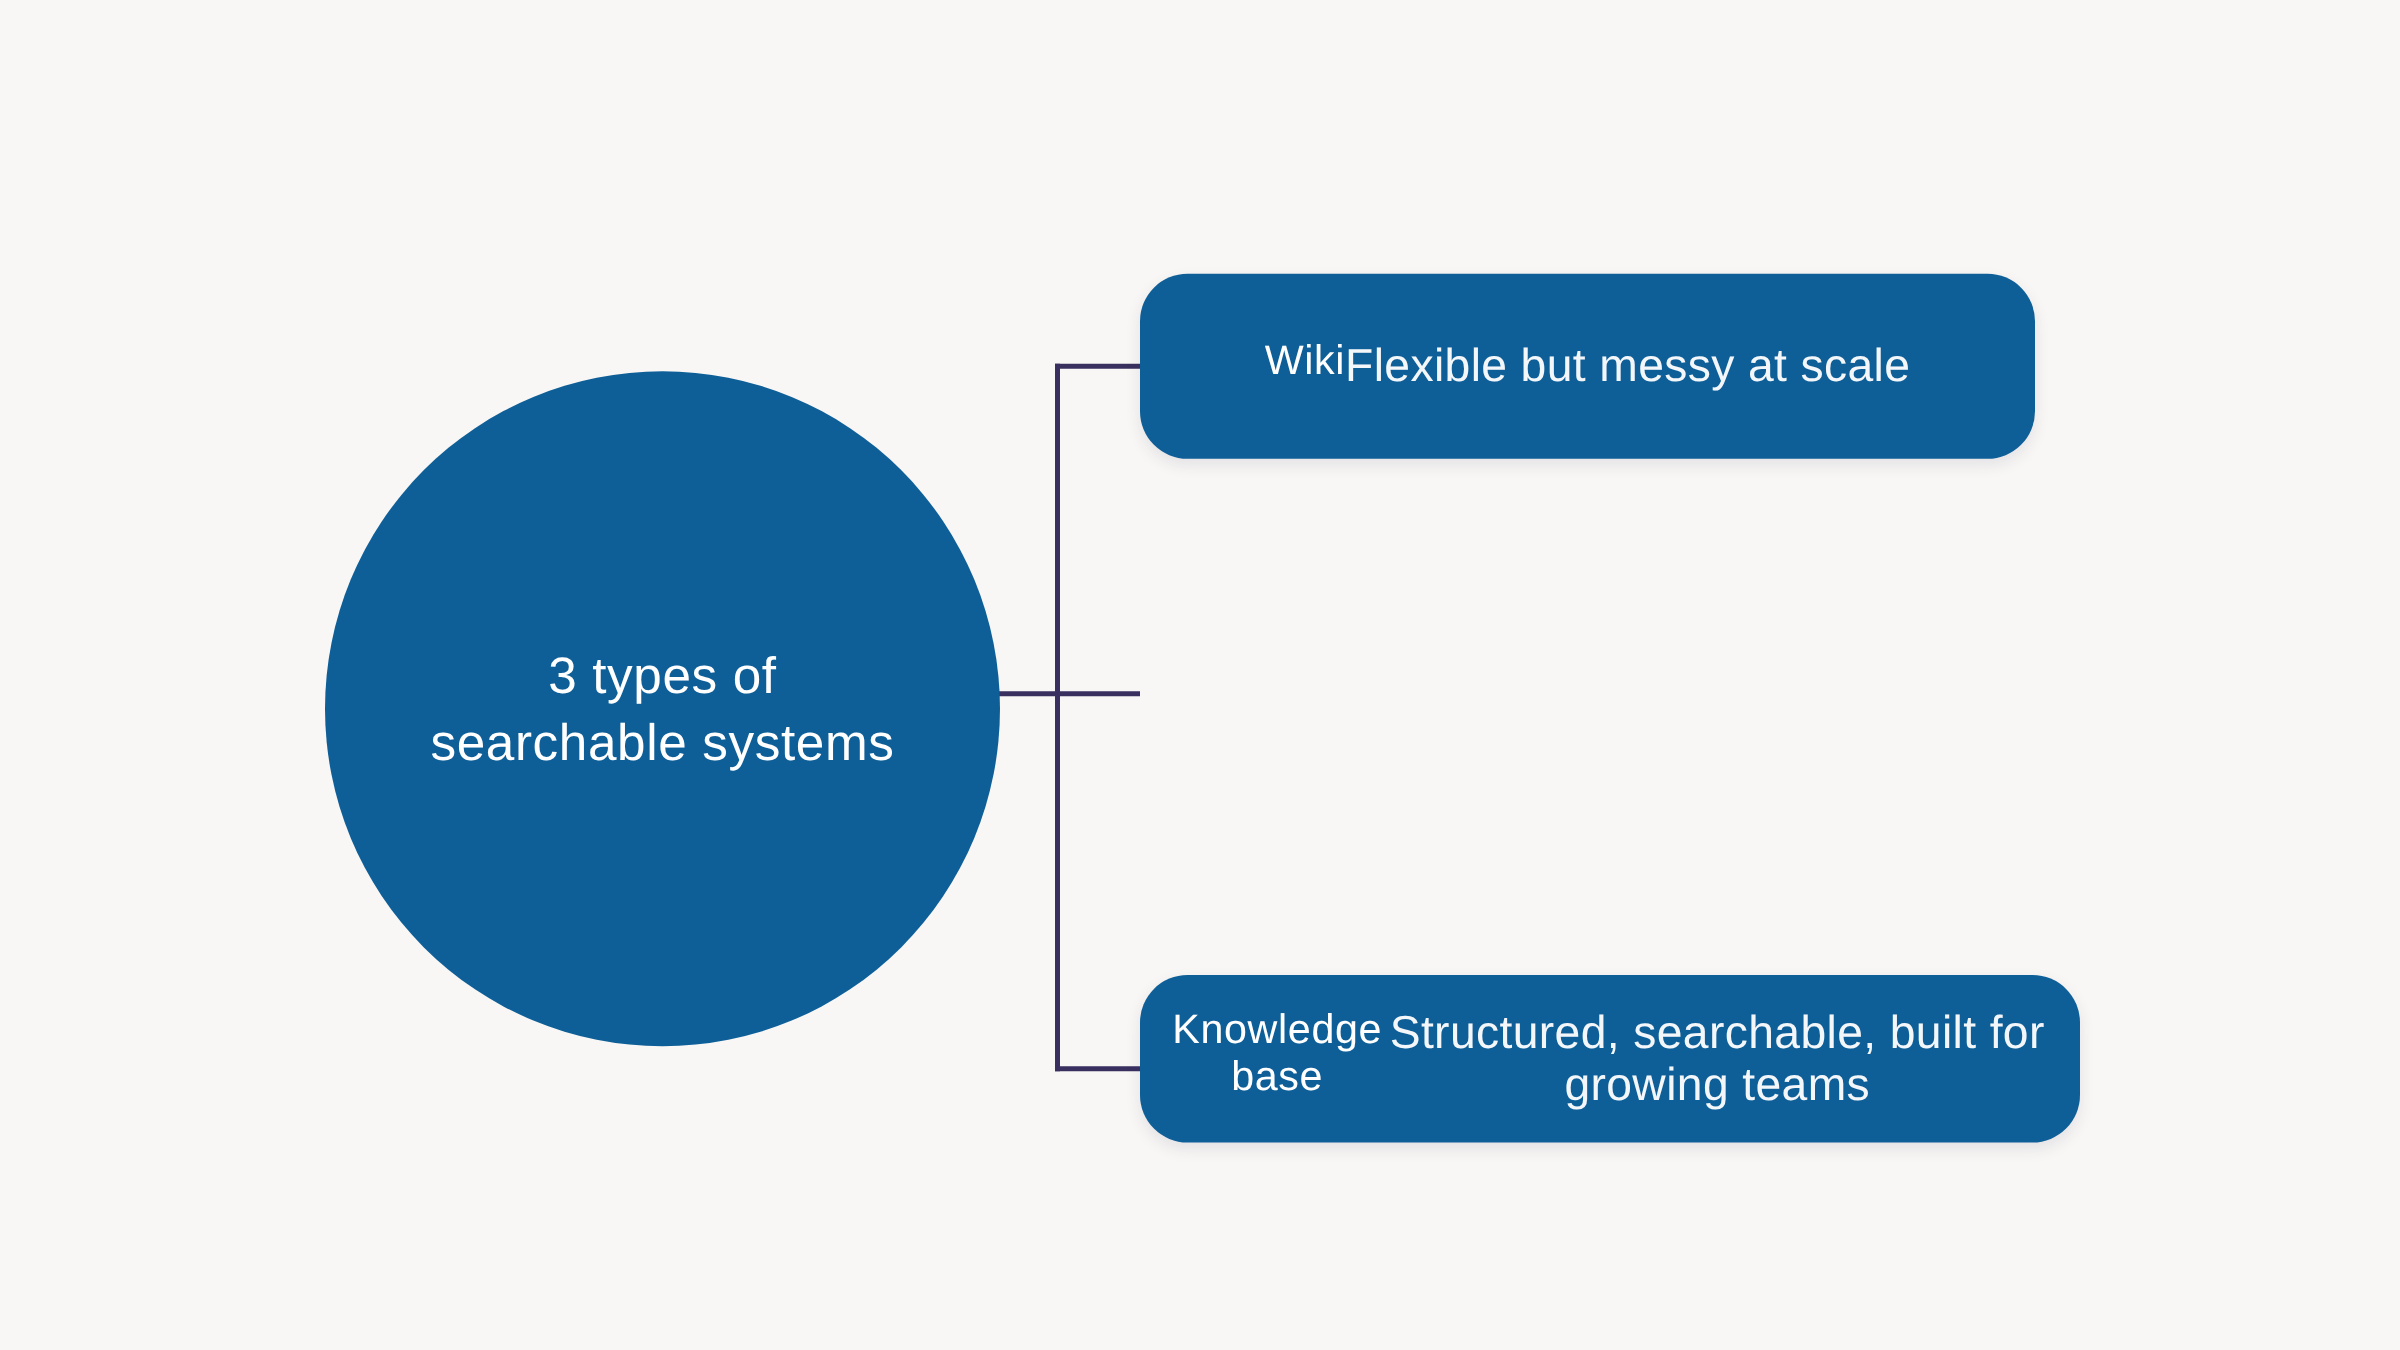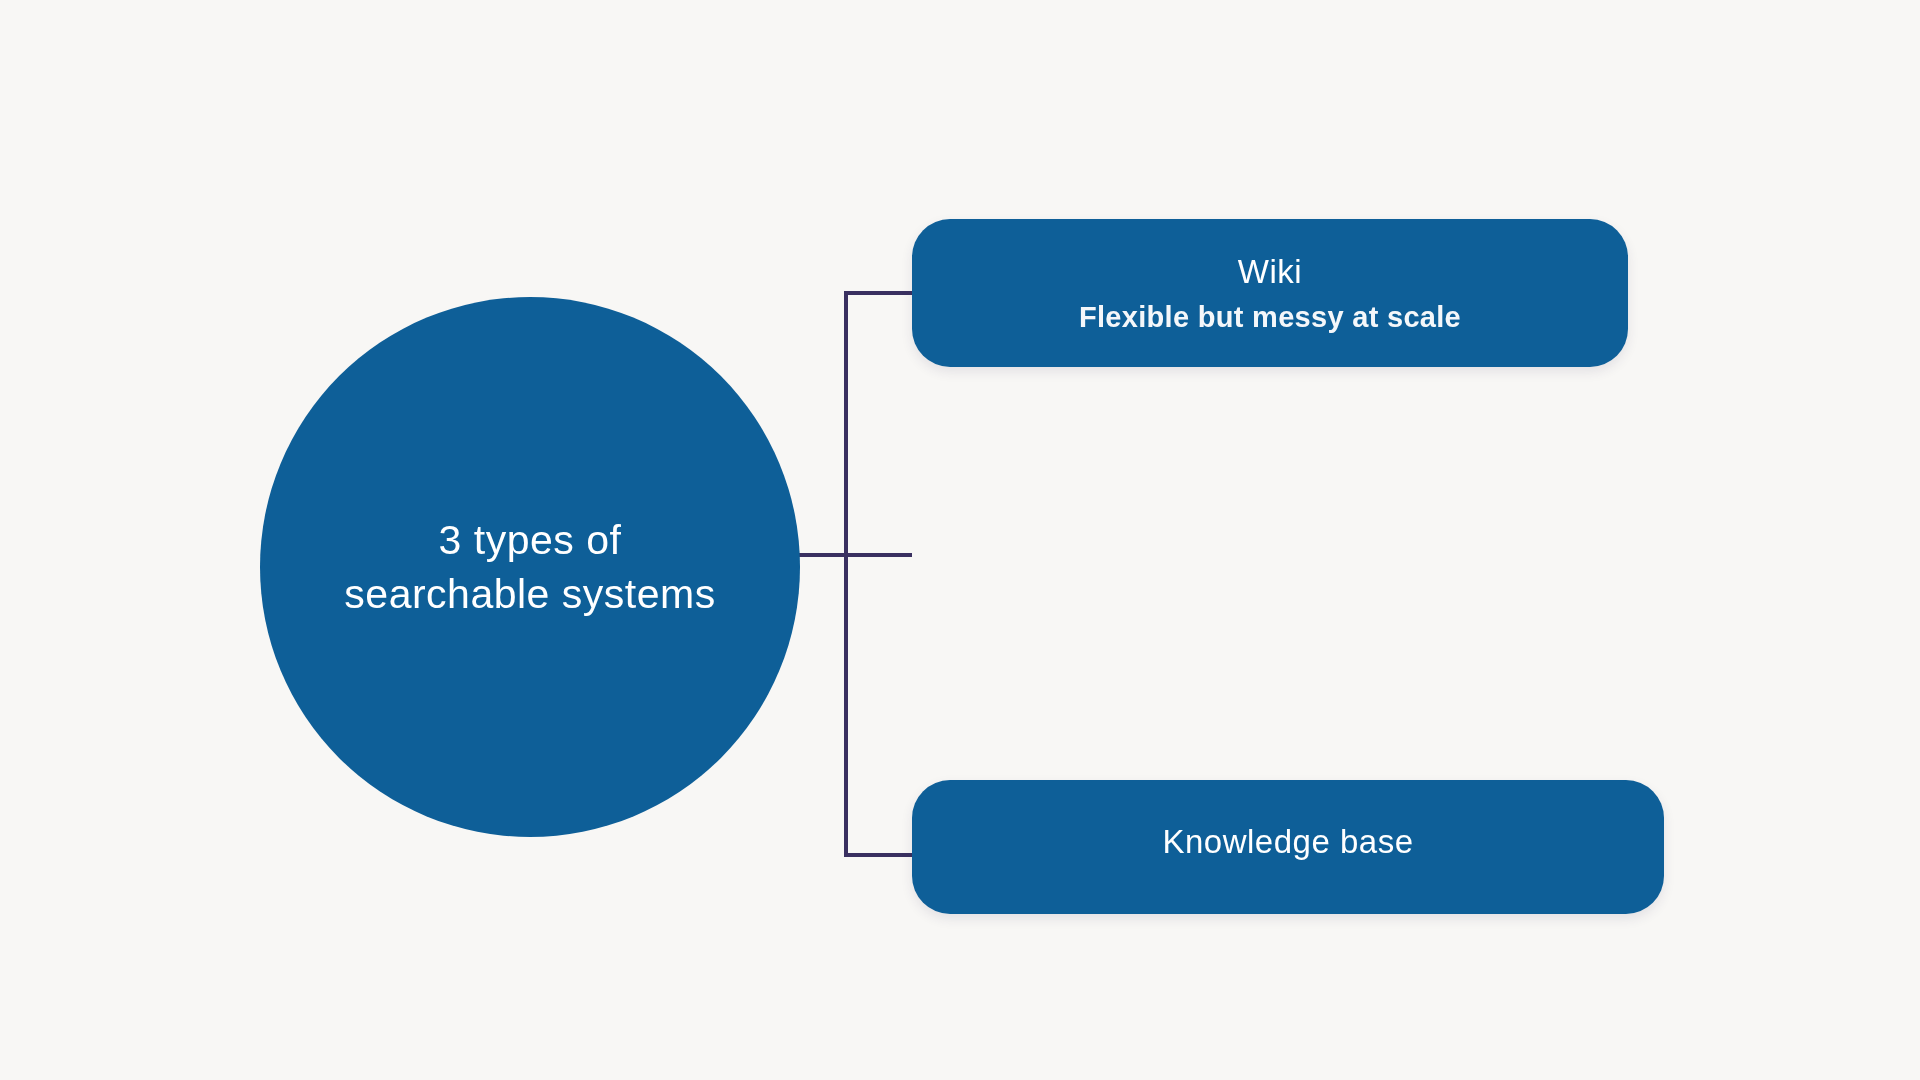--- a/index.html
+++ b/index.html
@@ -54,37 +54,36 @@
   .conn-trunk  { left: 844px; top: 291px; height: 566px; }
   .conn-top    { left: 844px; top: 291px; width: 68px; }
   .conn-bottom { left: 844px; top: 853px; width: 68px; }
 
   .branch-box {
     position: absolute;
     background: var(--node-fill);
     border-radius: 38px;
     color: var(--text);
     display: flex;
-    flex-direction: column;
     align-items: center;
     justify-content: center;
     text-align: center;
     z-index: 2;
     box-shadow: 0 5px 12px rgba(49, 42, 92, 0.10);
     padding: 10px 24px;
   }
   .branch-box .box-title {
     font-size: 33px;
     font-weight: 400;
     letter-spacing: 0.5px;
     margin-bottom: 10px;
   }
   .branch-box .box-subtitle {
-    font-size: 29px;
-    font-weight: 700;
+    font-size: 37px;
+    font-weight: 400;
     letter-spacing: 0.3px;
     color: #f4f7fa;
   }
 
   .box-wiki      { left: 912px; top: 219px; width: 716px; height: 148px; }
   .box-intranet  { left: 912px; top: 483px; width: 718px; height: 148px; }
   .box-kb        { left: 912px; top: 780px; width: 752px; height: 134px; }
 </style>
 </head>
 <body>
@@ -104,15 +103,16 @@
   </div>
 
   <div class="branch-box box-wiki">
     <div class="box-title">Wiki</div>
     <div class="box-subtitle">Flexible but messy at scale</div>
   </div>
 
 
   <div class="branch-box box-kb">
     <div class="box-title">Knowledge base</div>
+    <div class="box-subtitle">Structured, searchable, built for growing teams</div>
   </div>
 
 </div>
 
 </body></html>

